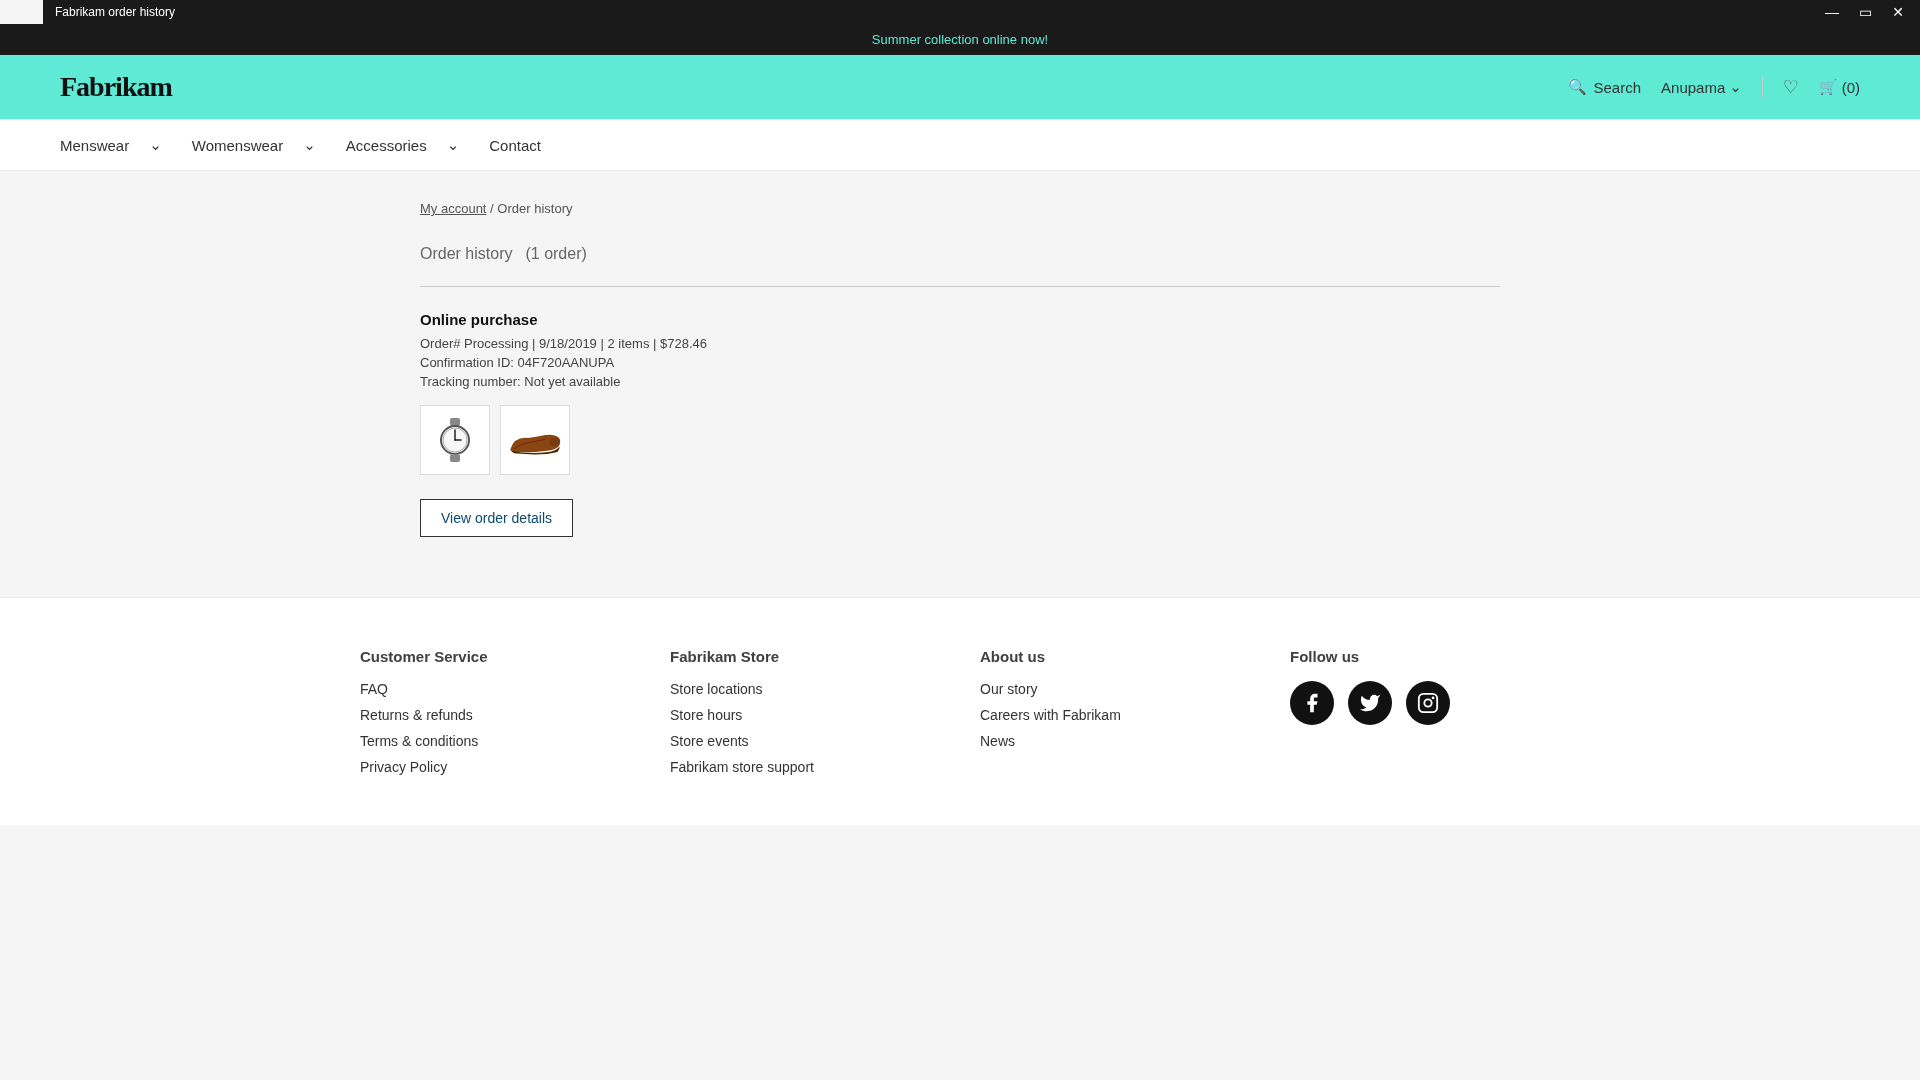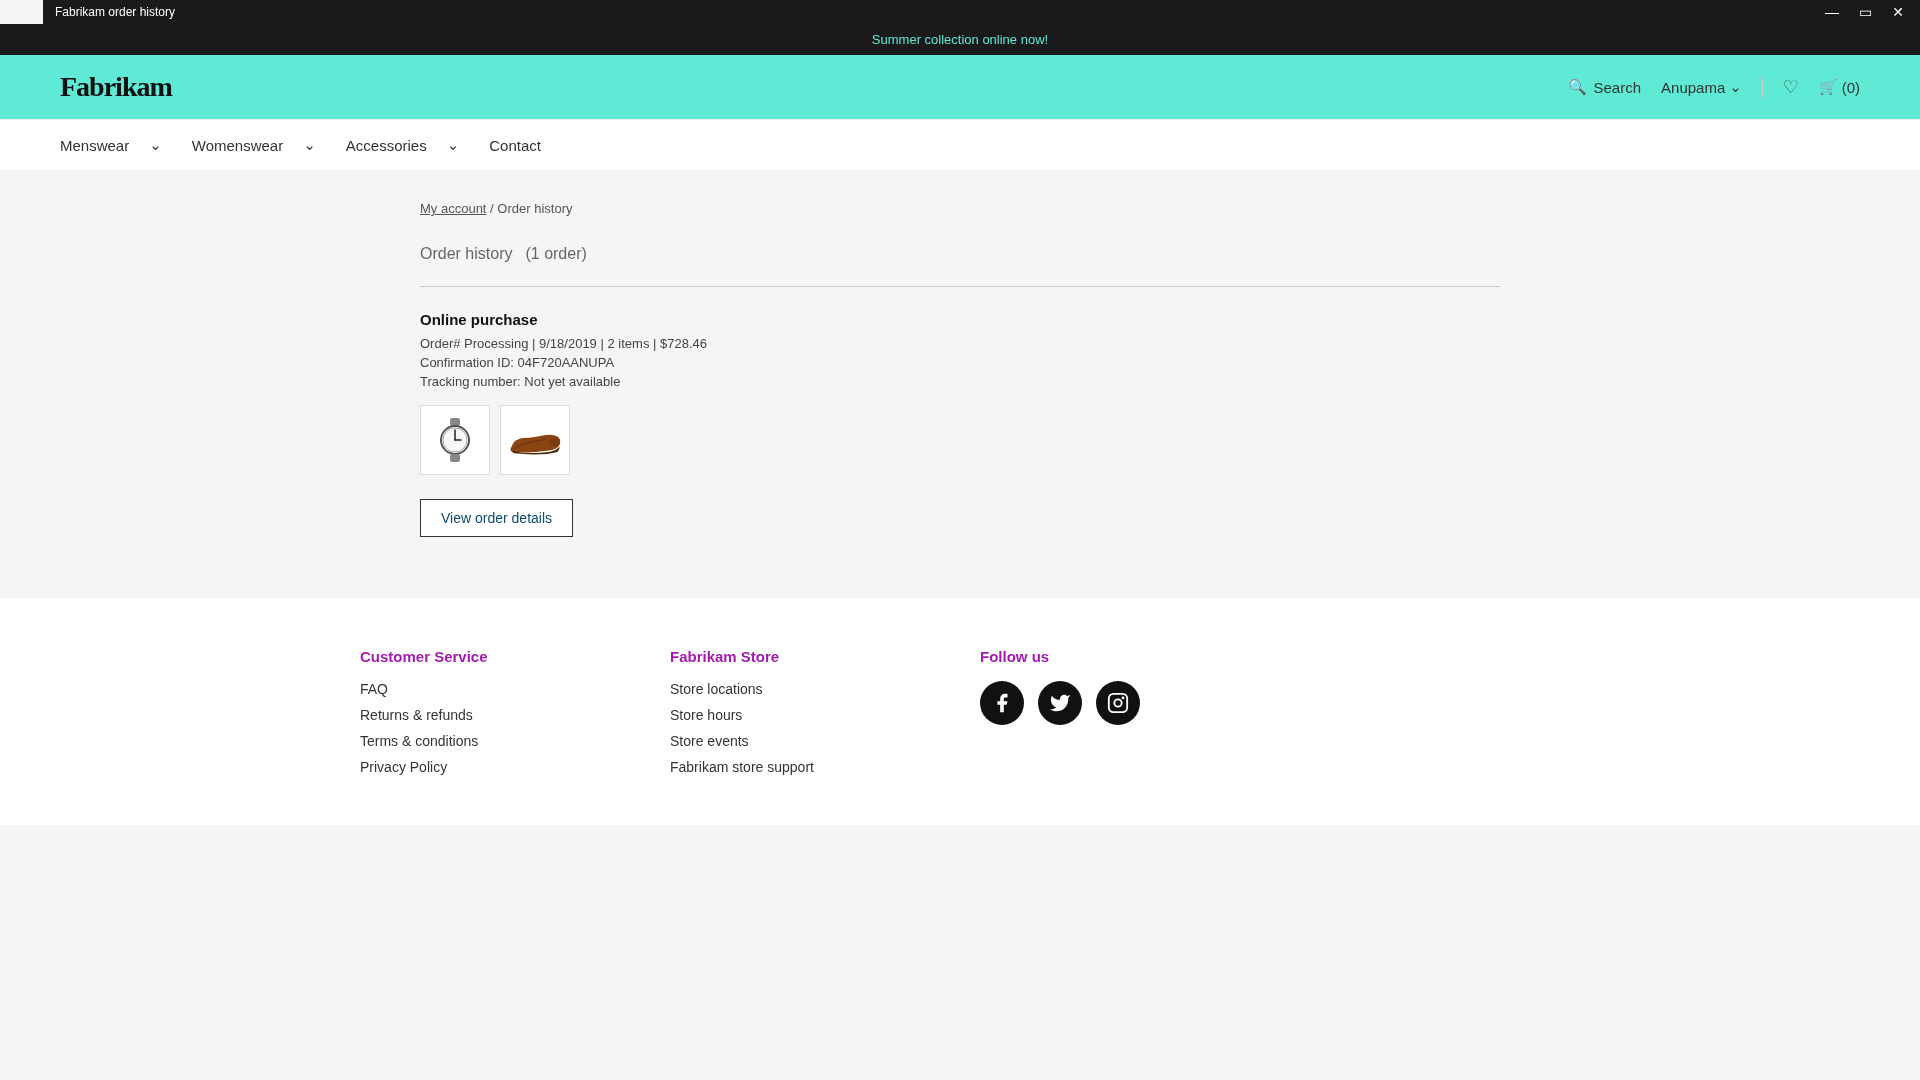--- a/index.html
+++ b/index.html
@@ -172,21 +172,21 @@
       display: grid;
       grid-template-columns: 1fr 1fr 1fr 1fr;
       gap: 40px;
       max-width: 1200px;
       margin: 0 auto;
     }
     .footer-col-title {
       font-size: 15px;
       font-weight: 700;
       margin-bottom: 16px;
-      color: #a21caf;
+      color: #404040;
     }
     .footer-link {
       display: block;
       font-size: 14px;
       color: #333;
       text-decoration: none;
       margin-bottom: 10px;
       cursor: pointer;
     }
     .social-icons {
@@ -373,20 +373,26 @@
     </div>
 
     <div>
       <div class="footer-col-title">Fabrikam Store</div>
       <a class="footer-link">Store locations</a>
       <a class="footer-link">Store hours</a>
       <a class="footer-link">Store events</a>
       <a class="footer-link">Fabrikam store support</a>
     </div>
 
+    <div>
+      <div class="footer-col-title">About us</div>
+      <a class="footer-link">Our story</a>
+      <a class="footer-link">Careers with Fabrikam</a>
+      <a class="footer-link">News</a>
+    </div>
 
     <div>
       <div class="footer-col-title">Follow us</div>
       <div class="social-icons">
 
         <div class="social-icon">
           <svg viewBox="0 0 24 24" xmlns="http://www.w3.org/2000/svg">
             <path d="M18 2h-3a5 5 0 00-5 5v3H7v4h3v8h4v-8h3l1-4h-4V7a1 1 0 011-1h3z"></path>
           </svg>
         </div>

